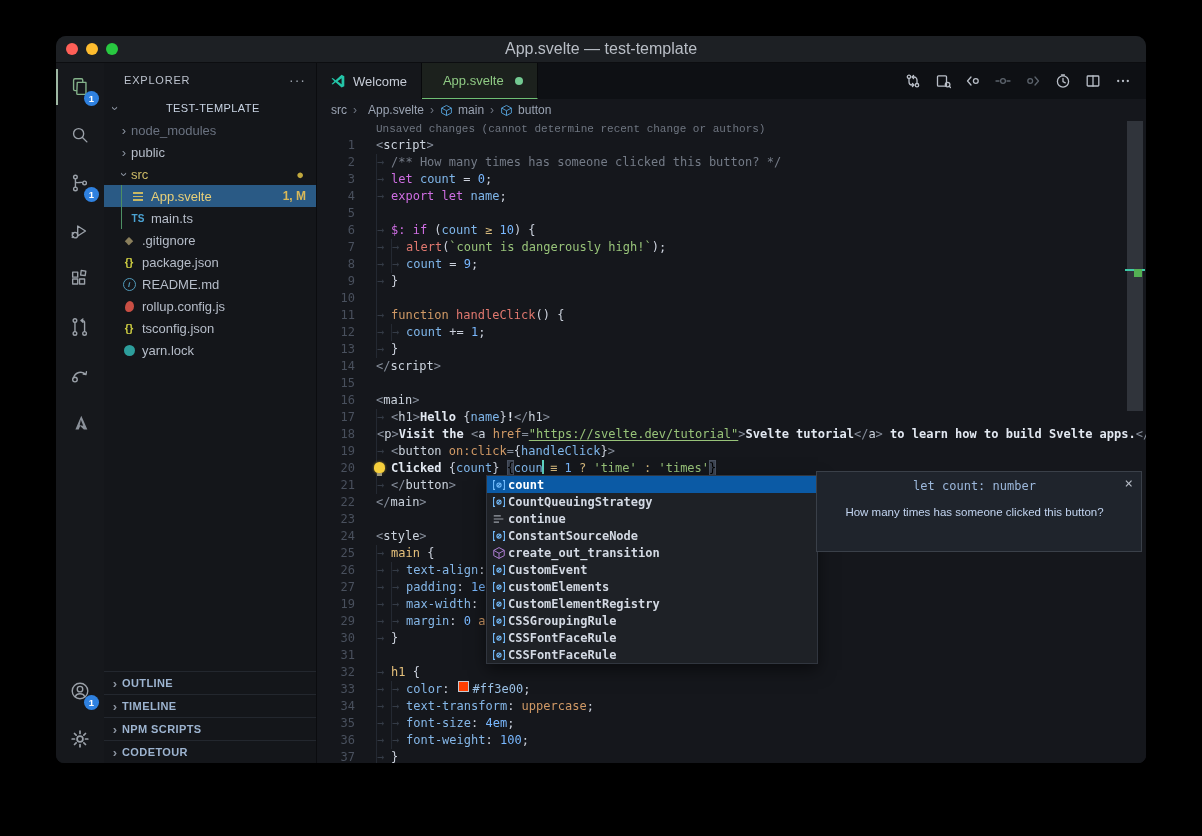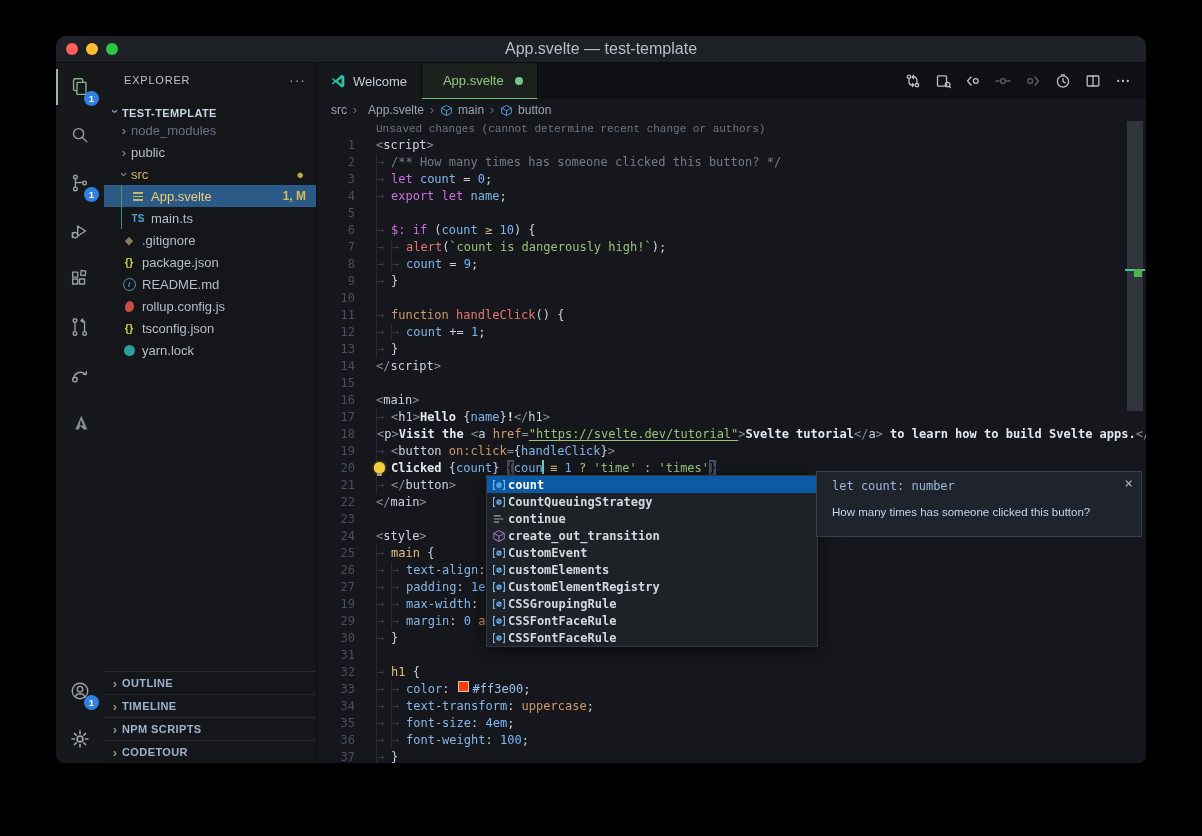--- a/index.html
+++ b/index.html
@@ -21,21 +21,21 @@
   .act-top{flex:1}
   .act-item{position:relative;width:48px;height:48px;display:flex;align-items:center;justify-content:center;color:#9aa0a8;}
   .act-item.active{color:#85b38b;}
   .act-item.active::before{content:"";position:absolute;left:0;top:6px;bottom:6px;width:2px;background:#9fb8a4;}
   .act-badge{position:absolute;right:5px;bottom:5px;min-width:15px;height:15px;border-radius:8px;background:#2f81e0;
              color:#fff;font-size:9.5px;font-weight:700;display:flex;align-items:center;justify-content:center;}
   
   .sidebar{width:212px;background:#14161a;flex:none;display:flex;flex-direction:column;border-right:1px solid #0b0c0f;min-height:0;}
   .sb-header{height:34px;display:flex;align-items:center;padding:0 10px 0 20px;color:#bcc2cd;font-size:11px;letter-spacing:.8px;flex:none;}
   .sb-header .dots{margin-left:auto;color:#9aa1ab;font-size:14px;letter-spacing:1px;cursor:default;}
-  .tree-root{height:22px;display:flex;align-items:flex-end;font-size:11px;font-weight:700;color:#c9d4e4;letter-spacing:.4px;padding-left:4px;flex:none;}
+  .tree-root{height:22px;display:flex;align-items:center;font-size:11px;font-weight:400;color:#c9d4e4;letter-spacing:.4px;padding-left:4px;flex:none;gap:44px;}
   .chev{color:#8b93a0;font-size:13px;width:14px;display:inline-block;text-align:center;flex:none;}
   .chev.exp{transform:rotate(90deg);} .chev.col{transform:none;}
   .tree{flex:none;}
   .trow{height:22px;display:flex;align-items:center;font-size:13px;color:#b6bdc9;position:relative;}
   .trow .lbl{white-space:nowrap;overflow:hidden;}
   .trow.dim .lbl{color:#6a7280;}
   .trow.sel{background:#2a5a85;}
   .trow.sel .lbl{color:#e8cf78;}
   .trow .badge-txt{margin-left:auto;margin-right:10px;font-size:12px;color:#d9b959;font-weight:600;}
   .trow .dot{margin-left:auto;margin-right:12px;color:#c0a83e;font-size:13px;}
@@ -90,22 +90,22 @@
   .bulb{position:absolute;left:57px;top:341px;width:11px;height:11px;background:#f6cf3c;
         border-radius:50% 50% 42% 42%;box-shadow:0 0 3px rgba(246,207,60,.6);}
   .bulb::after{content:"";position:absolute;left:3px;bottom:-3px;width:5px;height:3px;background:#9b9477;}
   
   .suggest{position:absolute;left:169px;top:354px;width:330px;background:#1e2126;border:1px solid #31363f;
            box-shadow:0 6px 16px rgba(0,0,0,.5);}
   .sg-row{height:17px;display:flex;align-items:center;padding-left:3px;color:#d3d9e3;font-weight:700;font-size:12px;}
   .sg-row.sel{background:#0b5aa5;color:#fff;}
   .sg-ic{width:18px;flex:none;display:flex;align-items:center;justify-content:center;}
   
-  .detail{position:absolute;left:499px;top:350px;width:326px;height:66px;background:#1f242c;
-          border:1px solid #3a4049;box-sizing:border-box;padding:7px 24px 0 15px;}
+  .detail{position:absolute;left:499px;top:350px;width:326px;height:81px;background:#1f242c;
+          border:1px solid #3a4049;box-sizing:border-box;padding:7px 24px 0 15px;text-align:center;}
   .detail .sig{font-family:"DejaVu Sans Mono",monospace;font-size:12px;color:#9cb8dc;}
   .detail .doc{font-family:"Liberation Sans","DejaVu Sans",sans-serif;font-size:11.5px;color:#c2d4f0;margin-top:13px;}
   .detail .close{position:absolute;top:4px;right:8px;color:#b6bcc6;font-size:14px;line-height:14px;}
   
   .scrollbar{position:absolute;right:1px;top:0;bottom:0;width:20px;}
   .slider{position:absolute;left:2px;right:2px;top:0;height:290px;background:rgba(120,128,140,.28);}
   .mark-caret{position:absolute;left:0;right:0;top:148px;height:2px;background:#3ec9a7;}
   .mark-mod{position:absolute;right:3px;top:148px;width:8px;height:8px;background:#54b054;}
   svg{display:block}
 </style>
@@ -468,20 +468,30 @@
               <div class="sg-row">
                 <span class="sg-ic">
                   <svg width="14" height="14" viewBox="0 0 16 16" stroke="#9aa0a8" stroke-width="1.3">
                     <path d="M2 4.5 h8 M2 8 h11 M2 11.5 h6"></path>
                   </svg>
                 </span>
                 <span>continue</span>
               </div>
               <div class="sg-row">
                 <span class="sg-ic">
+                  <svg width="14" height="14" viewBox="0 0 16 16" fill="none" stroke="#75beff" stroke-width="1.2">
+                    <path d="M3.5 3 H1.8 V13 H3.5 M12.5 3 h1.7 V13 h-1.7"></path>
+                    <circle cx="8" cy="8" r="2.4"></circle>
+                    <path d="M5.9 10.1 10.1 5.9"></path>
+                  </svg>
+                </span>
+                <span>ConstantSourceNode</span>
+              </div>
+              <div class="sg-row">
+                <span class="sg-ic">
                   <svg width="14" height="14" viewBox="0 0 16 16" fill="none" stroke="#b180d7" stroke-width="1.1">
                     <path d="M2 5 8 1.8 14 5 V11 L8 14.2 2 11 Z M2 5 8 8.3 14 5 M8 8.3 V14.2"></path>
                   </svg>
                 </span>
                 <span>create_out_transition</span>
               </div>
               <div class="sg-row">
                 <span class="sg-ic">
                   <svg width="14" height="14" viewBox="0 0 16 16" fill="none" stroke="#75beff" stroke-width="1.2">
                     <path d="M3.5 3 H1.8 V13 H3.5 M12.5 3 h1.7 V13 h-1.7"></path>

